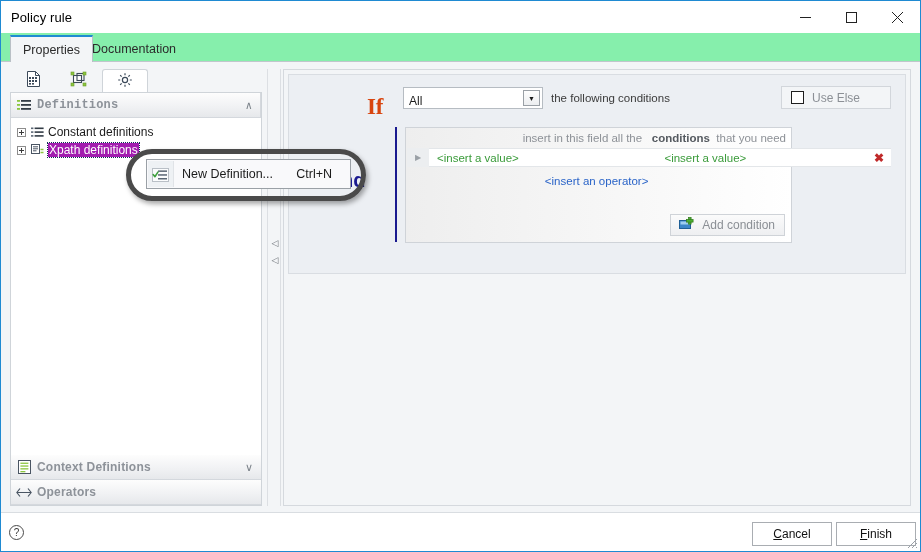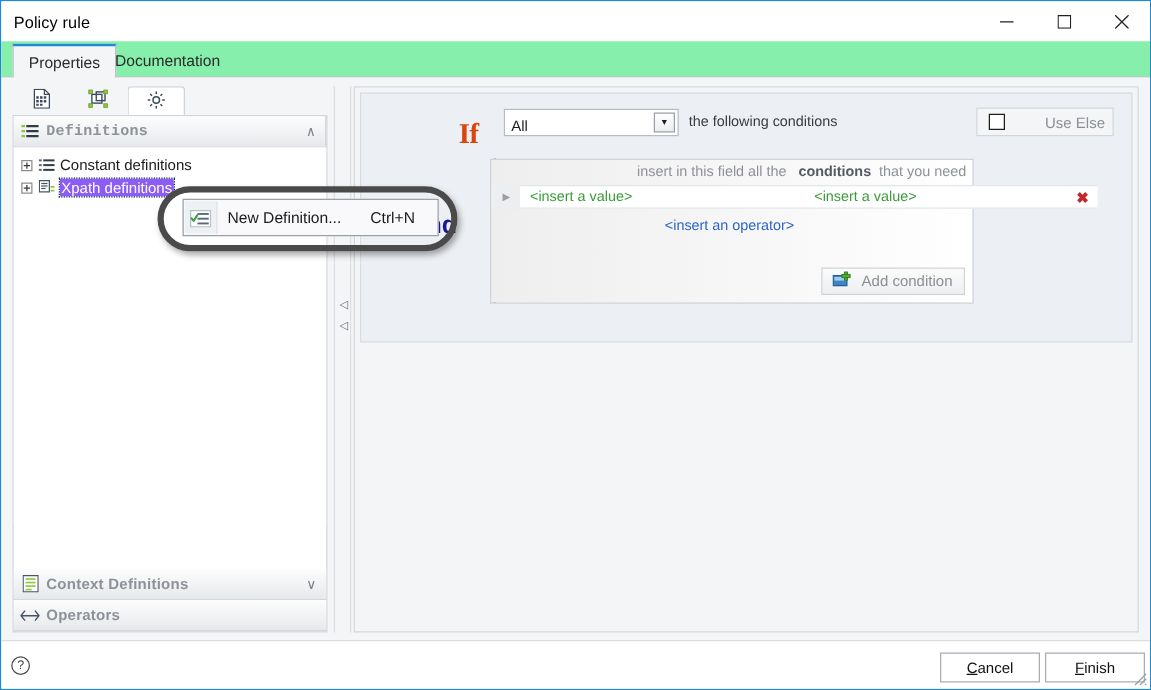--- a/index.html
+++ b/index.html
@@ -150,21 +150,21 @@
     content: ""; position: absolute; left: 1px; top: 3px;
     width: 5px; height: 1px; background: #3a3a3a;
   }
   .expander::after {
     content: ""; position: absolute; left: 3px; top: 1px;
     width: 1px; height: 5px; background: #3a3a3a;
   }
   .tree-ico { width: 17px; flex: none; display: flex; align-items: center; }
   .tree-label { font-size: 12px; color: #1b1b1b; }
   .tree-row.selected .tree-label {
-    background: #8b5cf6; color: #fff;
+    background: #a21caf; color: #fff;
     outline: 1px dotted #0d2e52;
     padding: 0 1px;
   }
 
   #acc-bottom {
     position: absolute; left: 0; bottom: 0; width: 250px;
   }
 
   
   #splitter {
@@ -236,37 +236,36 @@
     position: absolute; left: 262px; top: 17px;
     font-size: 11.5px; color: #3b3b3b;
   }
   #use-else {
     position: absolute; left: 492px; top: 11px;
     width: 110px; height: 23px;
     background: #f3f5f7;
     border: 1px solid #d2d6db;
     display: flex; align-items: center;
     cursor: default;
-    gap: 24px;
   }
   .cb {
     width: 13px; height: 13px;
     border: 1px solid #1e1e1e; background: #fff;
     margin-left: 9px; margin-right: 8px;
     flex: none;
   }
   #use-else-label { font-size: 12px; color: #8c9096; }
 
   #and-bar {
     position: absolute; left: 106px; top: 52px;
     width: 2px; height: 115px;
     background: #1a1a8f;
   }
   #cond-box {
-    position: absolute; left: 103px; top: 52px;
+    position: absolute; left: 116px; top: 52px;
     width: 387px; height: 116px;
     background: linear-gradient(to right,#eeeeee 0%,#f7f7f7 55%,#ffffff 100%);
     border: 1px solid #cfd3d8;
   }
   #cond-hint {
     position: absolute; right: 5px; top: 4px;
     font-size: 11.5px; color: #8d9197;
     white-space: nowrap;
   }
   #cond-hint b { color: #555a60; }

